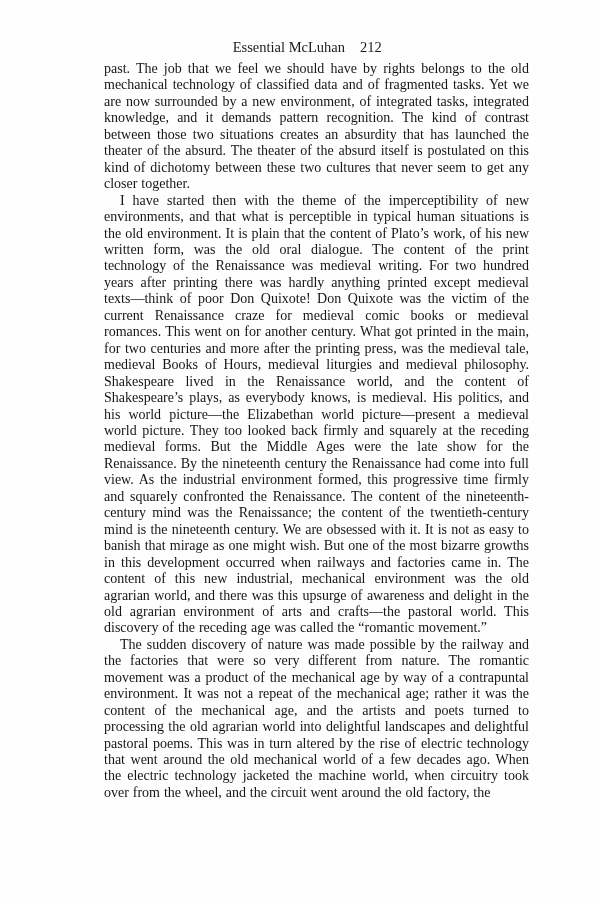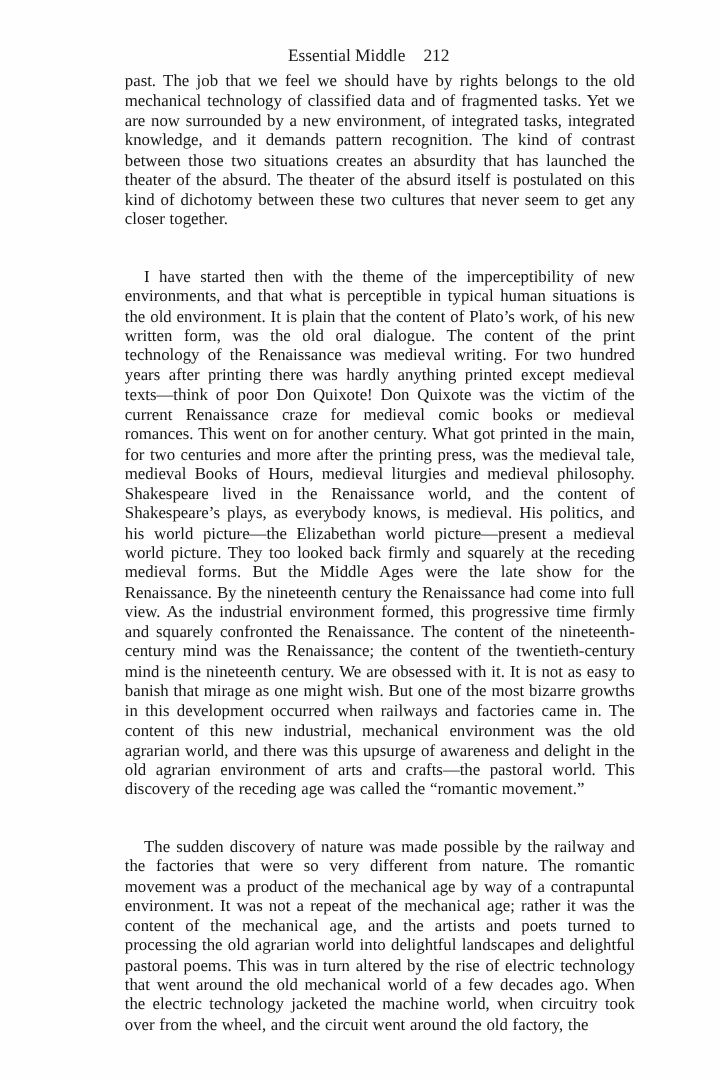--- a/index.html
+++ b/index.html
@@ -39,30 +39,29 @@
     text-align: justify;
     color: #151515;
   }
   .para {
     margin: 0;
     padding: 0;
     word-spacing: 0.4px;
   }
   .para.indented {
     text-indent: 16px;
-    margin-top: 31px;
   }
 </style>
 </head>
 <body>
 
 <div class="page">
 
   <div class="running-header">
-    <span class="book-title">Essential Middle</span><span class="page-number">212</span>
+    <span class="book-title">Essential McLuhan</span><span class="page-number">212</span>
   </div>
 
   <div class="page-body">
     <p class="para">past. The job that we feel we should have by rights belongs to the old mechanical technology of classified data and of fragmented tasks. Yet we are now surrounded by a new environment, of integrated tasks, integrated knowledge, and it demands pattern recognition. The kind of contrast between those two situations creates an absurdity that has launched the theater of the absurd. The theater of the absurd itself is postulated on this kind of dichotomy between these two cultures that never seem to get any closer together.</p>
     <p class="para indented">I have started then with the theme of the imperceptibility of new environments, and that what is perceptible in typical human situations is the old environment. It is plain that the content of Plato’s work, of his new written form, was the old oral dialogue. The content of the print technology of the Renaissance was medieval writing. For two hundred years after printing there was hardly anything printed except medieval texts—think of poor Don Quixote! Don Quixote was the victim of the current Renaissance craze for medieval comic books or medieval romances. This went on for another century. What got printed in the main, for two centuries and more after the printing press, was the medieval tale, medieval Books of Hours, medieval liturgies and medieval philosophy. Shakespeare lived in the Renaissance world, and the content of Shakespeare’s plays, as everybody knows, is medieval. His politics, and his world picture—the Elizabethan world picture—present a medieval world picture. They too looked back firmly and squarely at the receding medieval forms. But the Middle Ages were the late show for the Renaissance. By the nineteenth century the Renaissance had come into full view. As the industrial environment formed, this progressive time firmly and squarely confronted the Renaissance. The content of the nineteenth-century mind was the Renaissance; the content of the twentieth-century mind is the nineteenth century. We are obsessed with it. It is not as easy to banish that mirage as one might wish. But one of the most bizarre growths in this development occurred when railways and factories came in. The content of this new industrial, mechanical environment was the old agrarian world, and there was this upsurge of awareness and delight in the old agrarian environment of arts and crafts—the pastoral world. This discovery of the receding age was called the “romantic movement.”</p>
     <p class="para indented">The sudden discovery of nature was made possible by the railway and the factories that were so very different from nature. The romantic movement was a product of the mechanical age by way of a contrapuntal environment. It was not a repeat of the mechanical age; rather it was the content of the mechanical age, and the artists and poets turned to processing the old agrarian world into delightful landscapes and delightful pastoral poems. This was in turn altered by the rise of electric technology that went around the old mechanical world of a few decades ago. When the electric technology jacketed the machine world, when circuitry took over from the wheel, and the circuit went around the old factory, the</p>
   </div>
 
 </div>
 

